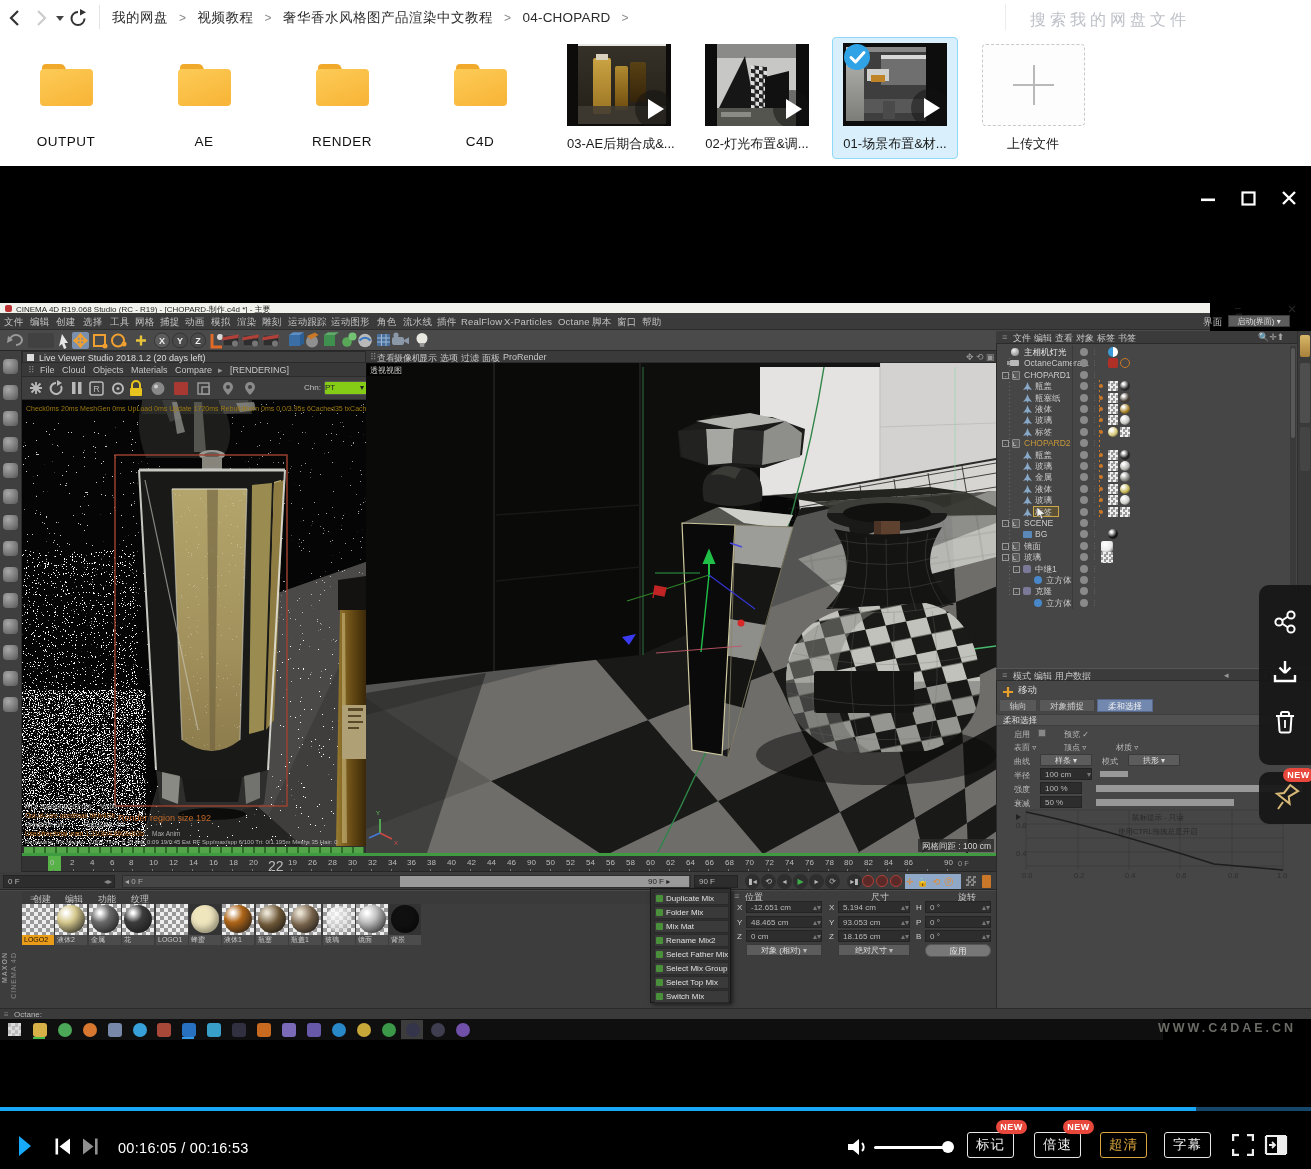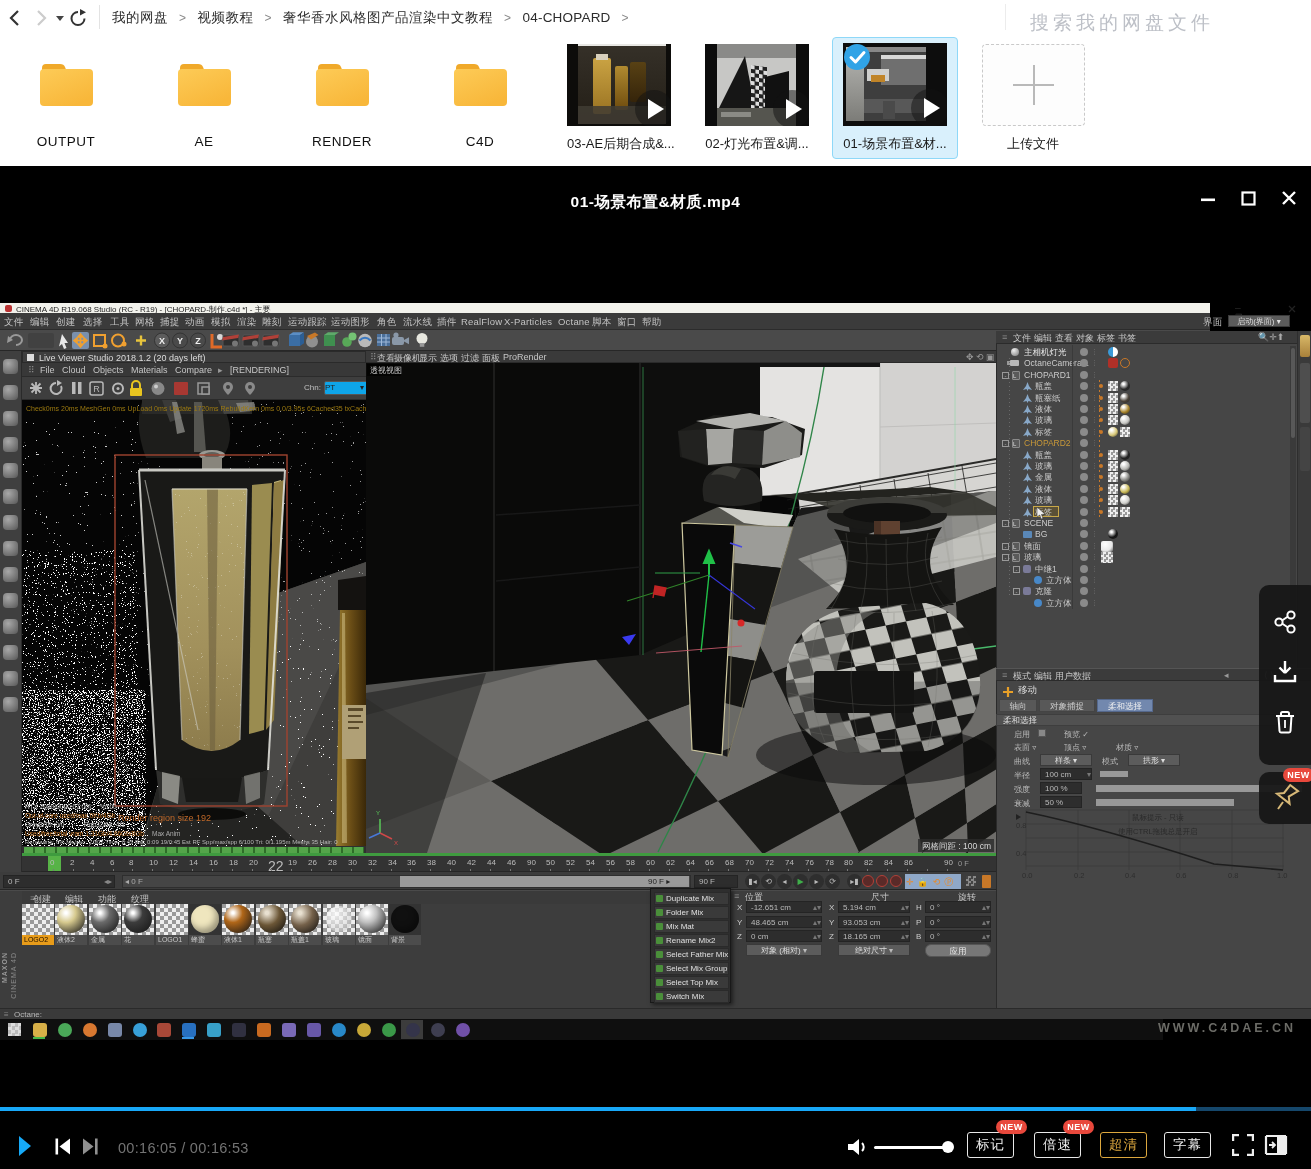--- a/index.html
+++ b/index.html
@@ -32,21 +32,21 @@
       <svg class="abs" style="left:6px;top:8px" width="92" height="20" viewBox="0 0 92 20">
         <path d="M12 3 L5 10 L12 17" stroke="#333" stroke-width="2.2" fill="none"></path>
         <path d="M32 3 L39 10 L32 17" stroke="#ccc" stroke-width="2.2" fill="none"></path>
         <path d="M50 8 l4 5 l4-5 z" fill="#444"></path>
         <path d="M72 4 a 6.5 6.5 0 1 0 6.5 6.5" stroke="#333" stroke-width="2" fill="none"></path>
         <path d="M74 1 l6 3.2 l-6 3.2 z" fill="#333"></path>
       </svg>
       <div class="abs" style="left:99px;top:5px;width:1px;height:24px;background:#e3e3e3"></div>
       <div class="abs crumb" style="left:112px;top:9px">我的网盘<span class="sep">&gt;</span>视频教程<span class="sep">&gt;</span>奢华香水风格图产品渲染中文教程<span class="sep">&gt;</span><span style="letter-spacing:.2px">04-CHOPARD</span><span class="sep">&gt;</span></div>
       <div class="abs" style="left:1005px;top:4px;width:1px;height:26px;background:#ececec"></div>
-      <div class="abs" style="left:1030px;top:10px;font-size:19px;color:#bdc0c7;letter-spacing:4px">搜索我的网盘文件</div>
+      <div class="abs" style="left:1030px;top:10px;font-size:16px;color:#bdc0c7;letter-spacing:4px">搜索我的网盘文件</div>
       <div class="abs" style="left:38px;top:60px"><svg width="57" height="50" viewBox="0 0 57 50">
           <defs>
             <linearGradient id="fgr" x1="0" y1="0" x2="0.6" y2="1">
               <stop offset="0" stop-color="#fdcb57"></stop>
               <stop offset="1" stop-color="#f8b73a"></stop>
             </linearGradient>
           </defs>
           <path d="M4 8 q0-4 4-4 h14 q4 0 5 3 l2 5 h-25 z" fill="#f0a92a"></path>
           <path d="M2 13 q0-4 4-4 h45 q4 0 4 4 v29 q0 4-4 4 H6 q-4 0-4-4 z" fill="url(#fgr)"></path>
         </svg></div>
@@ -133,21 +133,20 @@
         <circle cx="14" cy="14" r="13" fill="#30a3e6"></circle>
         <path d="M8 14.5 L12.5 19 L21 9.5" stroke="#fff" stroke-width="3" fill="none" stroke-linecap="round" stroke-linejoin="round"></path>
       </svg>
       <div class="thlabel" style="left:843px">01-场景布置&amp;材...</div>
       <div class="abs" style="left:982px;top:44px;width:103px;height:82px;border:1px dashed #c9c9c9;border-radius:4px;background:#fdfdfd"></div>
       <div class="abs" style="left:1013px;top:84px;width:41px;height:2px;background:#b9b9b9"></div>
       <div class="abs" style="left:1032.5px;top:65px;width:2px;height:40px;background:#b9b9b9"></div>
       <div class="thlabel" style="left:981px">上传文件</div>
     </div>
 <div class="abs" style="left:0;top:166px;width:1311px;height:1003px;background:#000"></div>
-    <div class="abs" style="left:0;top:192px;width:1311px;text-align:center;font-size:15.5px;font-weight:bold;color:#fff;letter-spacing:.5px">01-场景布置&amp;材质.mp4</div>
     <svg class="abs" style="left:1196px;top:189px" width="110" height="20" viewBox="0 0 110 20">
       <rect x="5" y="9.5" width="14" height="2.6" fill="#fff"></rect>
       <rect x="46.5" y="3.5" width="12" height="12" fill="none" stroke="#fff" stroke-width="2.2"></rect>
       <path d="M87 3 L99 15 M99 3 L87 15" stroke="#fff" stroke-width="2.4"></path>
     </svg>
 <div class="bar" style="top:303px;height:10px;background:#f2f2ec">
       <div class="abs" style="left:5px;top:1.5px;width:7px;height:7px;border-radius:2px;background:#b33"></div>
       <div class="abs" style="left:16px;top:0.5px;font-size:8px;color:#222;white-space:nowrap">CINEMA 4D R19.068 Studio (RC - R19) - [CHOPARD-制作.c4d *] - 主要</div>
       <div class="abs" style="left:1235px;top:1px;font-size:8px;color:#333;letter-spacing:14px">─ ❐</div>
       <svg class="abs" style="left:1288px;top:2px" width="8" height="8" viewBox="0 0 8 8">
@@ -299,21 +298,21 @@
         <circle cx="128" cy="6.5" r="2" fill="#ccc"></circle>
         <rect x="146" y="2" width="14" height="13" rx="1" fill="#a83832"></rect>
         <rect x="170" y="3" width="11" height="11" fill="none" stroke="#999" stroke-width="1.5"></rect>
         <rect x="174" y="7" width="7" height="7" fill="#3e3e3e" stroke="#999" stroke-width="1.5"></rect>
         <path d="M200 2 a5 5 0 0 1 5 5 q0 3-5 8 q-5-5-5-8 a5 5 0 0 1 5-5 z" fill="#8a8a8a"></path>
         <circle cx="200" cy="7" r="2" fill="#3e3e3e"></circle>
         <path d="M222 2 a5 5 0 0 1 5 5 q0 3-5 8 q-5-5-5-8 a5 5 0 0 1 5-5 z" fill="#8a8a8a"></path>
         <circle cx="222" cy="7" r="2" fill="#3e3e3e"></circle>
       </svg>
       <div class="abs t8" style="left:282px;top:6px">Chn:</div>
-      <div class="abs" style="left:302px;top:4px;width:44px;height:14px;background:#0ea5e9;border:1px solid #555;border-radius:2px;font-size:8px;color:#222;padding-left:0;line-height:12px">PT<span style="float:right;margin-right:3px">▾</span></div>
+      <div class="abs" style="left:302px;top:4px;width:44px;height:14px;background:#84cc16;border:1px solid #555;border-radius:2px;font-size:8px;color:#222;padding-left:0;line-height:12px">PT<span style="float:right;margin-right:3px">▾</span></div>
       <div class="abs t8" style="left:352px;top:6px;color:#ccc">0.6</div>
     </div>
 <svg class="abs" style="left:22px;top:400px" width="344" height="446" viewBox="0 0 344 446">
       <defs>
         <filter id="nz" x="0" y="0" width="100%" height="100%" color-interpolation-filters="sRGB">
           <feTurbulence type="fractalNoise" baseFrequency="0.8" numOctaves="2" seed="7" stitchTiles="stitch"></feTurbulence>
           <feColorMatrix type="matrix" values="0 0 0 0 1  0 0 0 0 1  0 0 0 0 1  10 10 10 0 -16"></feColorMatrix>
           <feComposite operator="in" in2="SourceGraphic"></feComposite>
         </filter>
         <filter id="nz2" x="0" y="0" width="100%" height="100%" color-interpolation-filters="sRGB">
@@ -1161,21 +1160,21 @@
     <div class="abs" style="left:0;top:1107px;width:1196px;height:4px;background:#18a8f8"></div>
     <svg class="abs" style="left:18px;top:1135px" width="14" height="22" viewBox="0 0 14 22">
       <path d="M1 1 L13 11 L1 21 Z" fill="#16aaf8"></path>
     </svg>
     <svg class="abs" style="left:55px;top:1138px" width="46" height="17" viewBox="0 0 46 17">
       <rect x="0.5" y="0.5" width="2.6" height="16" fill="#fff"></rect>
       <path d="M15 0.5 L4.5 8.5 L15 16.5 Z" fill="#fff"></path>
       <path d="M28 0.5 L38.5 8.5 L28 16.5 Z" fill="#909090"></path>
       <rect x="40" y="0.5" width="2.6" height="16" fill="#909090"></rect>
     </svg>
-    <div class="abs" style="left:118px;top:1140px;font-size:14.5px;color:#737373;letter-spacing:.3px">00:16:05 / 00:16:53</div>
+    <div class="abs" style="left:118px;top:1140px;font-size:14.5px;color:#ffffff;letter-spacing:.3px">00:16:05 / 00:16:53</div>
     <svg class="abs" style="left:845px;top:1135px" width="24" height="24" viewBox="0 0 24 24">
       <path d="M3 9 H8 L14 4 V20 L8 15 H3 Z" fill="#fff"></path>
       <path d="M17 8 a5.5 5.5 0 0 1 0 8" stroke="#fff" stroke-width="2" fill="none"></path>
     </svg>
     <div class="abs" style="left:874px;top:1146px;width:72px;height:3px;background:#fff;border-radius:2px"></div>
     <div class="abs" style="left:942px;top:1141px;width:12px;height:12px;border-radius:6px;background:#fff"></div>
     <div class="vbtn" style="left:967px;top:1132px;width:47px">标记</div>
     <div class="nbadge" style="left:996px;top:1120px">NEW</div>
     <div class="vbtn" style="left:1034px;top:1132px;width:47px">倍速</div>
     <div class="nbadge" style="left:1063px;top:1120px">NEW</div>

